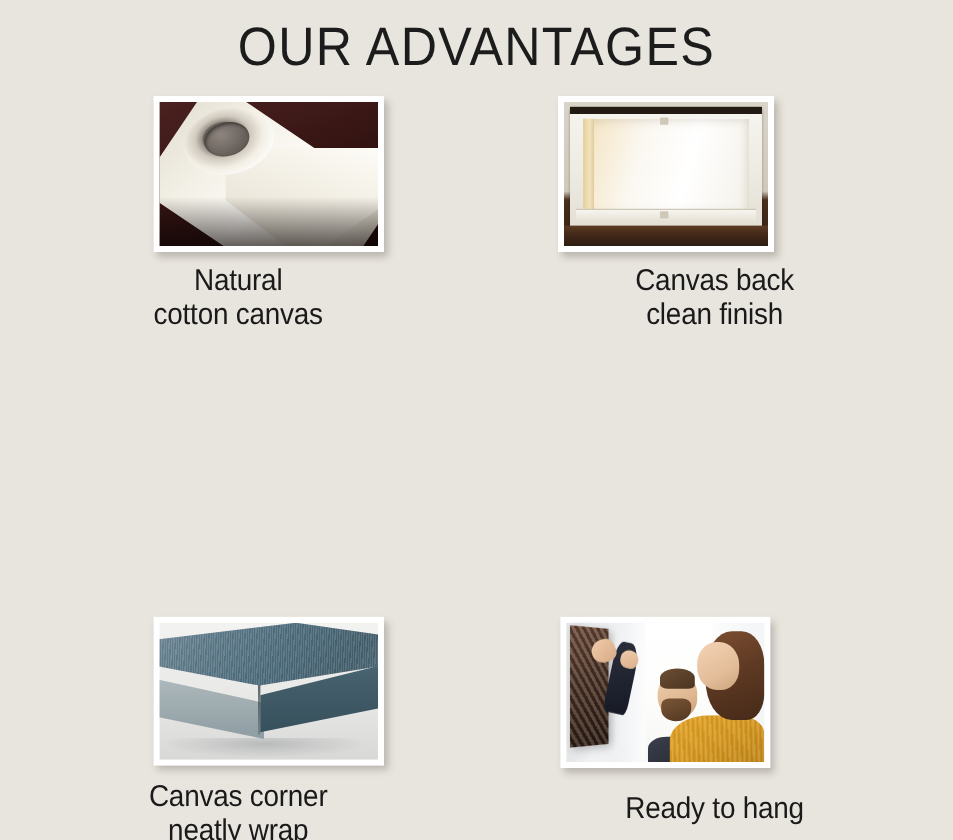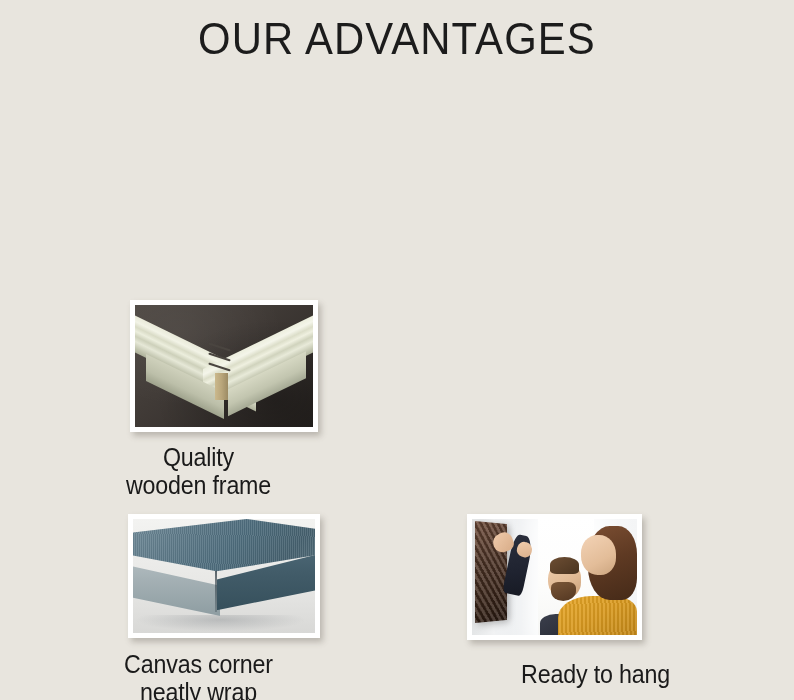--- a/index.html
+++ b/index.html
@@ -466,47 +466,59 @@
 </style>
 </head>
 <body>
 
 <h1 id="page-title">OUR ADVANTAGES</h1>
 
 <div class="grid">
 
   <div class="row row-1">
 
-
+    <div class="cell c1">
+      <div class="photo-frame">
+        <div class="photo ph-roll">
+          <div class="roll-body"></div>
+          <div class="roll-sheet"></div>
+          <div class="roll-end"></div>
+          <div class="roll-hole"></div>
+          <div class="roll-shadow"></div>
+        </div>
+      </div>
+      <div class="caption">
+        <span class="line">Natural</span>
+        <span class="line">cotton canvas</span>
+      </div>
+    </div>
+
+    <div class="cell c2">
+      <div class="photo-frame">
+        <div class="photo ph-back">
+          <div class="outer"></div>
+          <div class="topbar"></div>
+          <div class="inner"></div>
+          <div class="barleft"></div>
+          <div class="barbottom"></div>
+          <div class="peg1"></div>
+          <div class="peg2"></div>
+          <div class="floor"></div>
+        </div>
+      </div>
+      <div class="caption">
+        <span class="line">Canvas back</span>
+        <span class="line">clean finish</span>
+      </div>
+    </div>
 
   </div>
 
   <div class="row row-2">
 
-    <div class="cell c3">
-      <div class="photo-frame">
-        <div class="photo ph-frame">
-          <div class="carpet-tex"></div>
-          <div class="arm-a"></div>
-          <div class="arm-b"></div>
-          <div class="edge-a"></div>
-          <div class="edge-b"></div>
-          <div class="joint"></div>
-          <div class="staples">
-              <i></i>
-              <i></i>
-              <i></i>
-            </div>
-        </div>
-      </div>
-      <div class="caption">
-        <span class="line">Quality</span>
-        <span class="line">wooden frame</span>
-      </div>
-    </div>
 
 
   </div>
 
   <div class="row row-3">
 
     <div class="cell c5">
       <div class="photo-frame">
         <div class="photo ph-corner">
           <div class="base-shadow"></div>

